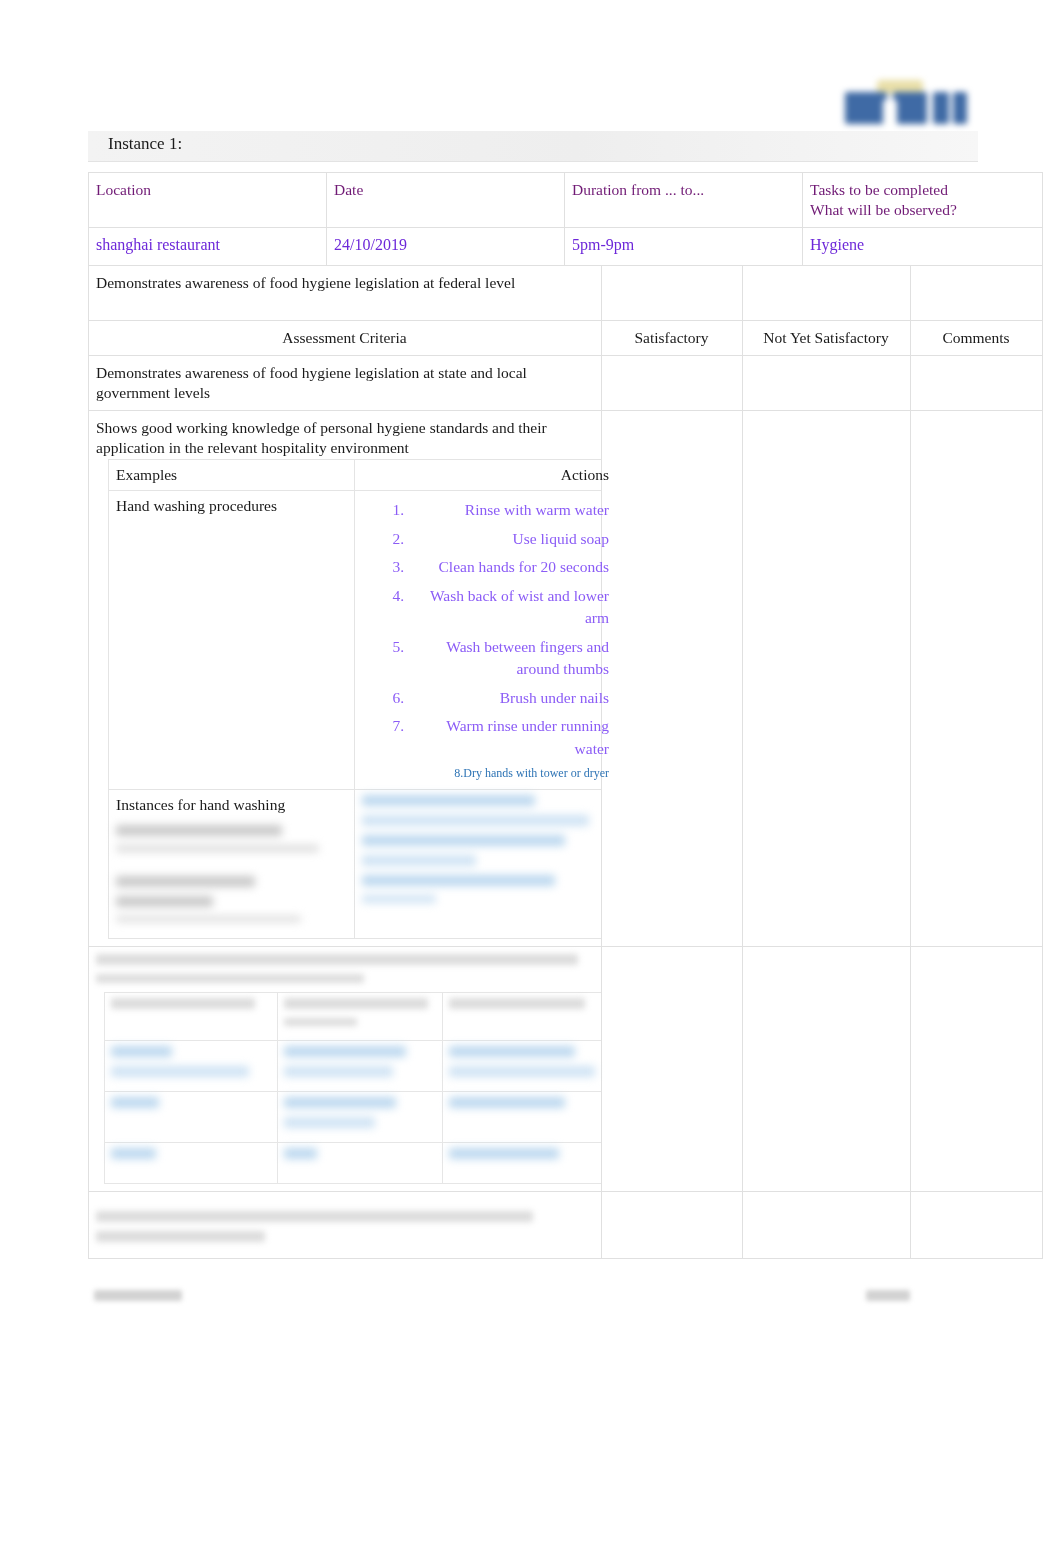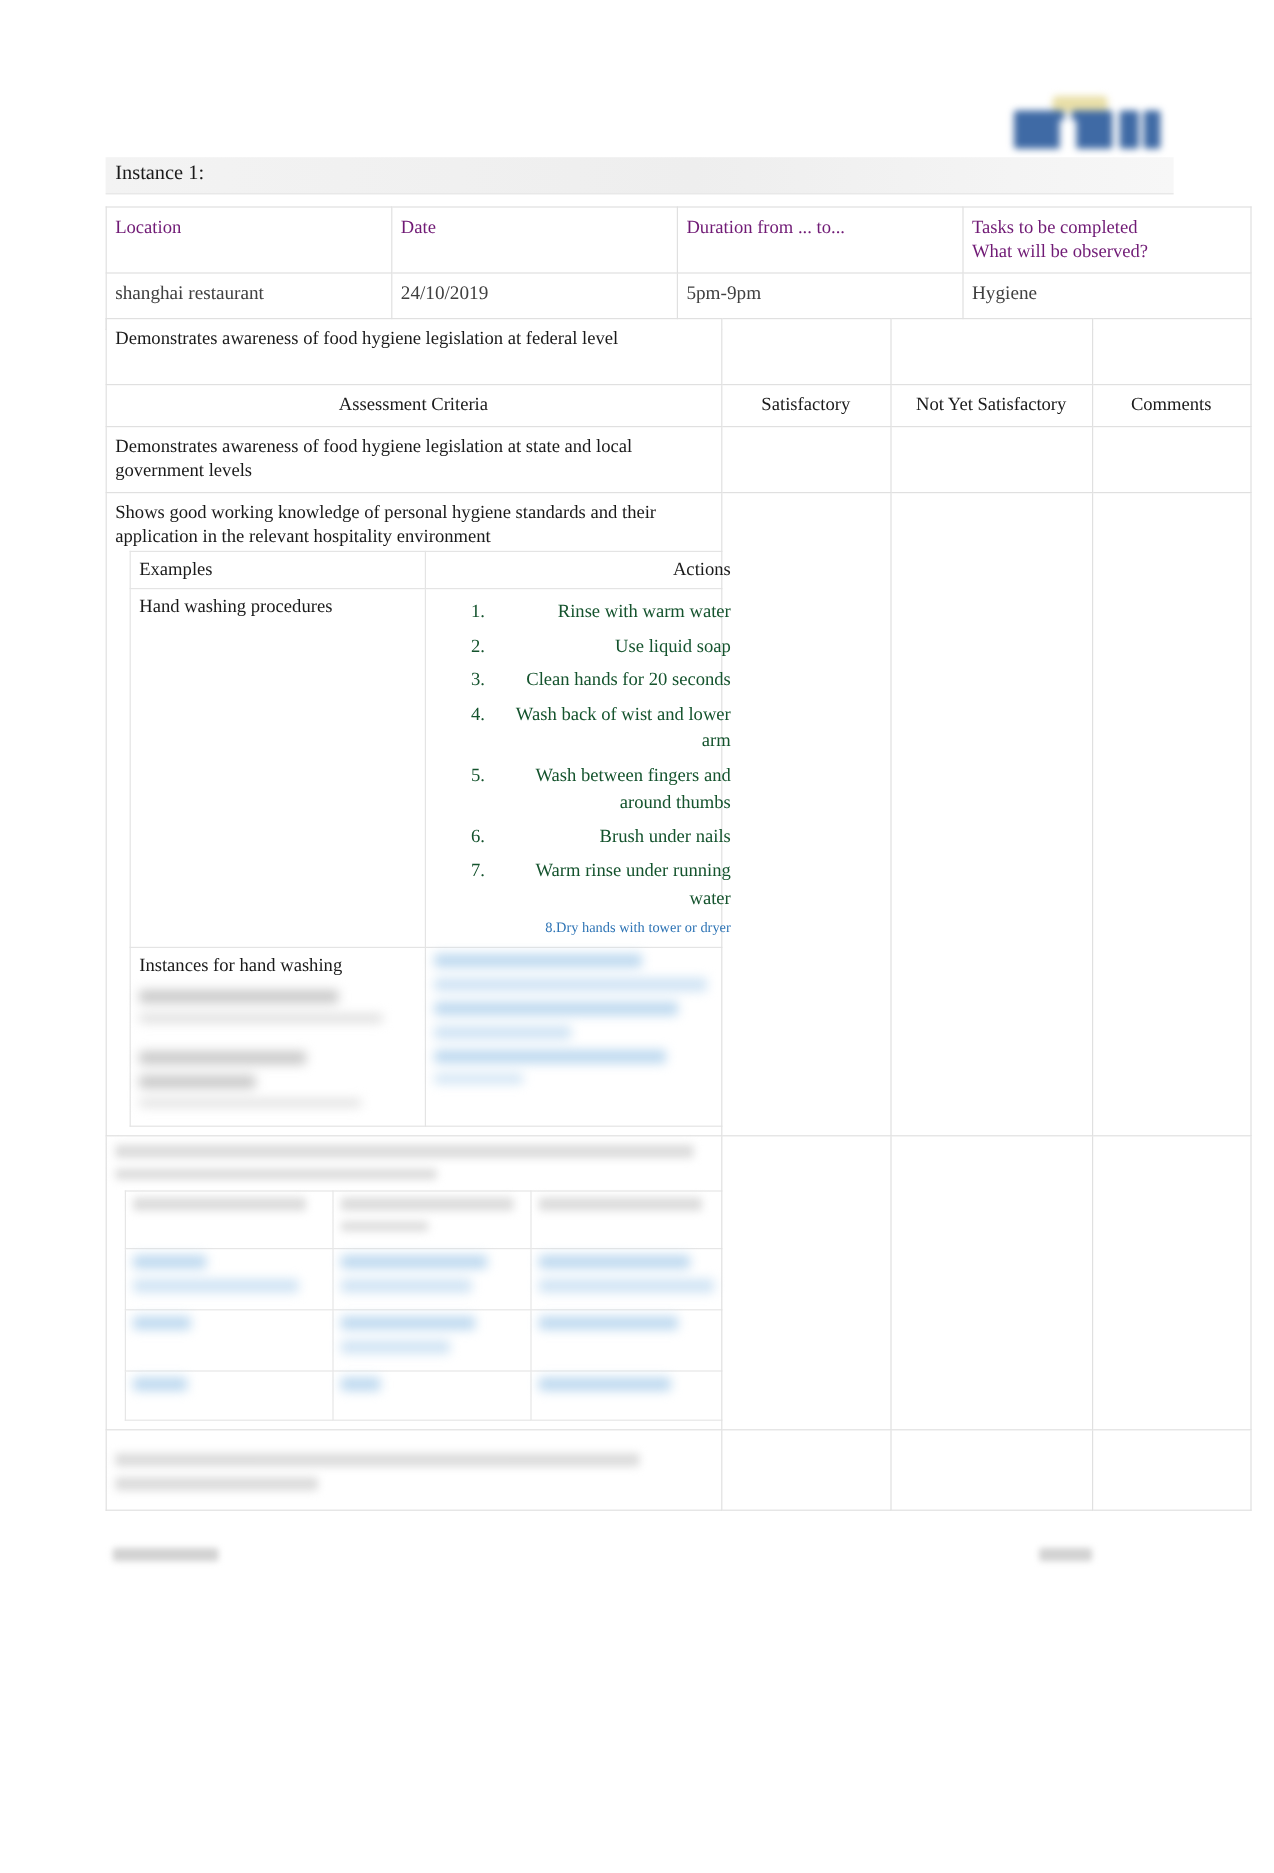--- a/index.html
+++ b/index.html
@@ -59,21 +59,21 @@
     position: absolute;
     left: 88px;
     top: 131px;
     width: 890px;
     height: 30px;
     background: linear-gradient(to right, #f3f3f3 0%, #eeeeee 55%, #f7f7f7 100%);
     border-bottom: 1px solid #e3e3e3;
   }
   .instance-bar .lbl {
     position: absolute;
-    left: 8px;
+    left: 20px;
     top: 3px;
     font-size: 17px;
     color: #1a1a1a;
   }
 
   
   table.doc {
     border-collapse: collapse;
     table-layout: fixed;
   }
@@ -88,21 +88,21 @@
 
   
   .info-table {
     position: absolute;
     left: 88px;
     top: 172px;
     width: 890px;
   }
   .info-table td { height: 40px; }
   .info-table .hdr { font-size: 15.5px; color: #701a75; }
-  .info-table .val { font-size: 16px; color: #404040; }
+  .info-table .val { font-size: 16px; color: #6d28d9; }
   .info-table tr.values td { height: 32px; }
 
   
   .crit-table {
     position: absolute;
     left: 88px;
     top: 265px;
     width: 890px;
   }
   .crit-table td {
@@ -139,21 +139,21 @@
     padding: 5px 7px;
     font-size: 15.5px;
     background: #ffffff;
   }
   table.nested td.col-ex  { width: 231px; margin-top: 24px; }
   table.nested td.col-act { width: 247px; text-align: right; }
 
   ol.actions {
     margin: 3px 0 0 0;
     padding-left: 46px;
-    color: #14532d;
+    color: #8b5cf6;
     font-size: 15.5px;
     line-height: 1.45;
   }
   ol.actions li { margin-bottom: 6px; padding-left: 2px; }
   .action-tail {
     color: #2e74b5;
     font-size: 12px;
     margin: 5px 0 2px 0;
     padding-left: 5px;
   }

